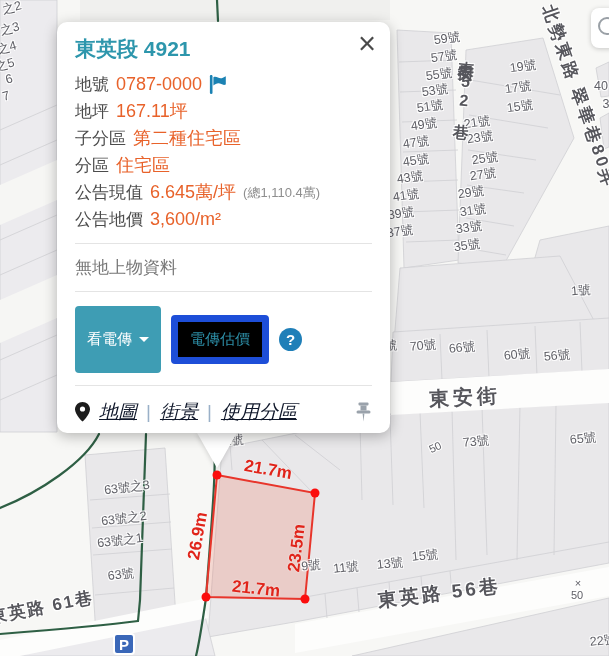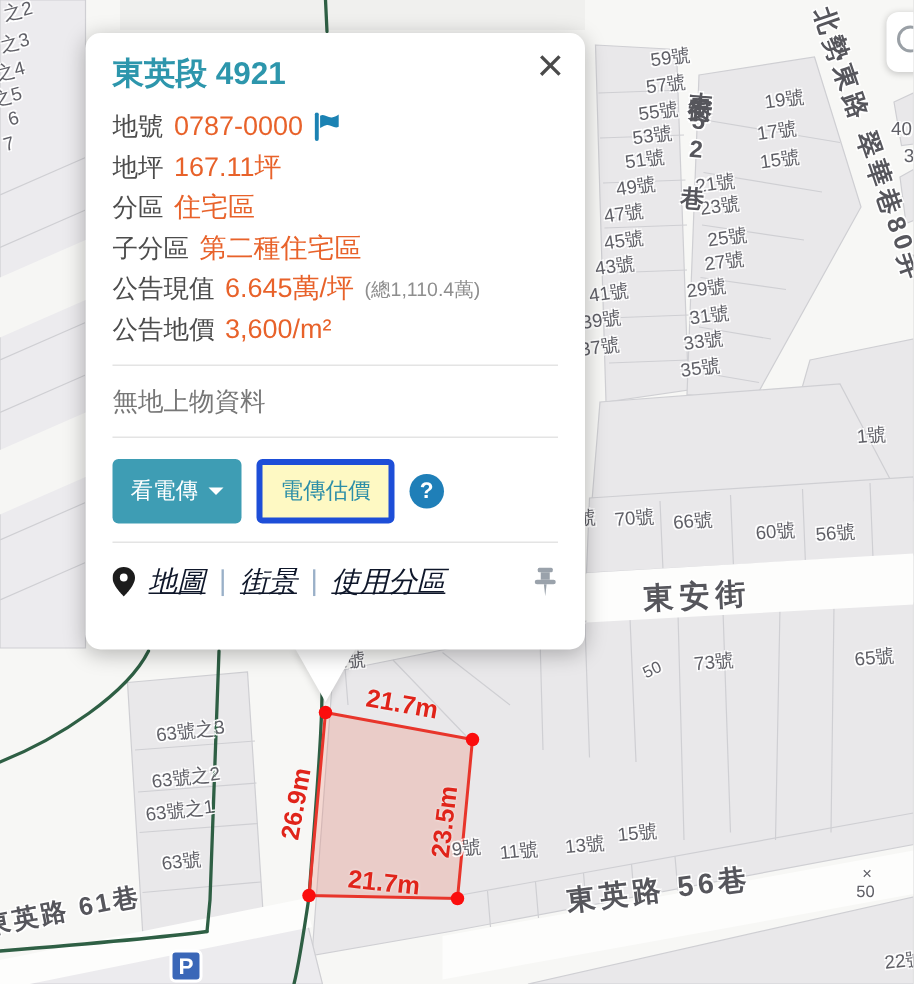--- a/index.html
+++ b/index.html
@@ -30,25 +30,25 @@
   .row{font-size:17px;color:#4c4c4c;line-height:27px;display:flex;align-items:center;gap:7px;}
   .row .val{color:#e8622a;font-size:18px;}
   .row .extra{color:#8e8e8e;font-size:13px;}
   .row .extra:empty{display:none;}
   .flagbox{display:inline-flex;align-items:center;}
   .note{font-size:14px;color:#8c8c8c;margin-top:4px;}
   .hr{border:none;border-top:1px solid #e4e4e4;margin:10px 0;}
   .nostruct{font-size:17px;color:#777;margin:12px 0;}
   .btnrow{display:flex;align-items:center;gap:10px;margin:14px 0 12px;}
   .btn-primary{display:inline-flex;align-items:center;gap:7px;background:#3e9db4;color:#fff;
-        border:none;border-radius:4px;font-size:15px;padding:12px 12px;cursor:pointer;
+        border:none;border-radius:4px;font-size:15px;padding:24px 12px;cursor:pointer;
         font-family:inherit;}
   .caret{width:0;height:0;border-left:5px solid transparent;border-right:5px solid transparent;
         border-top:5px solid #fff;}
-  .btn-outline{background:#fef9c3;border:4px solid #1d4ed8;border-radius:4px;color:#2d8fa8;
+  .btn-outline{background:#000000;border:7px solid #1d4ed8;border-radius:4px;color:#2d8fa8;
         font-size:15px;padding:8px 12px;cursor:pointer;font-family:inherit;}
   .help-btn{width:23px;height:23px;border-radius:50%;background:#1f7fb8;color:#fff;border:none;
         font-size:15px;font-weight:bold;display:flex;align-items:center;justify-content:center;
         cursor:pointer;padding:0;font-family:inherit;}
   .linkrow{display:flex;align-items:center;gap:9px;font-size:19px;margin-top:13px;}
   .linkrow a{color:#0f172a;text-decoration:underline;cursor:pointer;font-style:italic;}
   .linkrow .sep{color:#9ab0c8;text-decoration:none;}
   .pushpin{margin-left:auto;}
   
   .parking{position:absolute;left:113px;top:633px;width:22px;height:22px;background:#3a67b8;
@@ -211,26 +211,26 @@
           <path d="M2.2 1.2v16.5" stroke="#1b82b3" stroke-width="2.6" stroke-linecap="round" fill="none"></path>
           <path d="M4.4 2.2c3.2-1.7 5.2 1.9 8.4 1 1.6-.45 2.6-1 4-1.9v8.2c-3.1 1.7-5.2-1.9-8.4-1-1.6.45-2.6 1-4 1.9z" fill="#1b82b3"></path>
         </svg>
       </span>
     </div>
     <div class="row">
       <span class="lbl">地坪</span>
       <span class="val">167.11坪</span>
     </div>
     <div class="row">
+      <span class="lbl">子分區</span>
+      <span class="val">第二種住宅區</span>
+    </div>
+    <div class="row">
       <span class="lbl">分區</span>
       <span class="val">住宅區</span>
-    </div>
-    <div class="row">
-      <span class="lbl">子分區</span>
-      <span class="val">第二種住宅區</span>
     </div>
     <div class="row">
       <span class="lbl">公告現值</span>
       <span class="val">6.645萬/坪</span>
       <span class="extra">(總1,110.4萬)</span>
     </div>
     <div class="row">
       <span class="lbl">公告地價</span>
       <span class="val">3,600/m²</span>
     </div>

